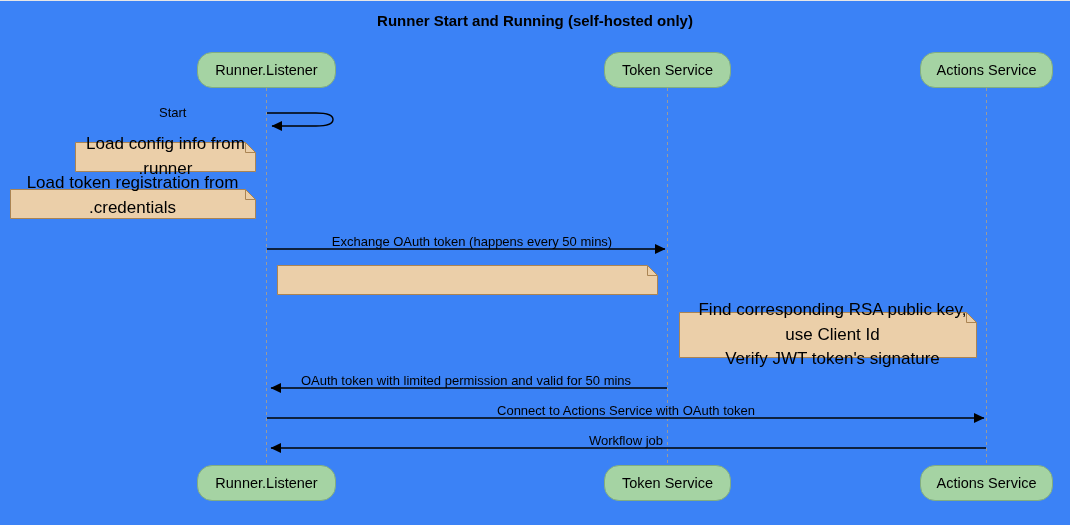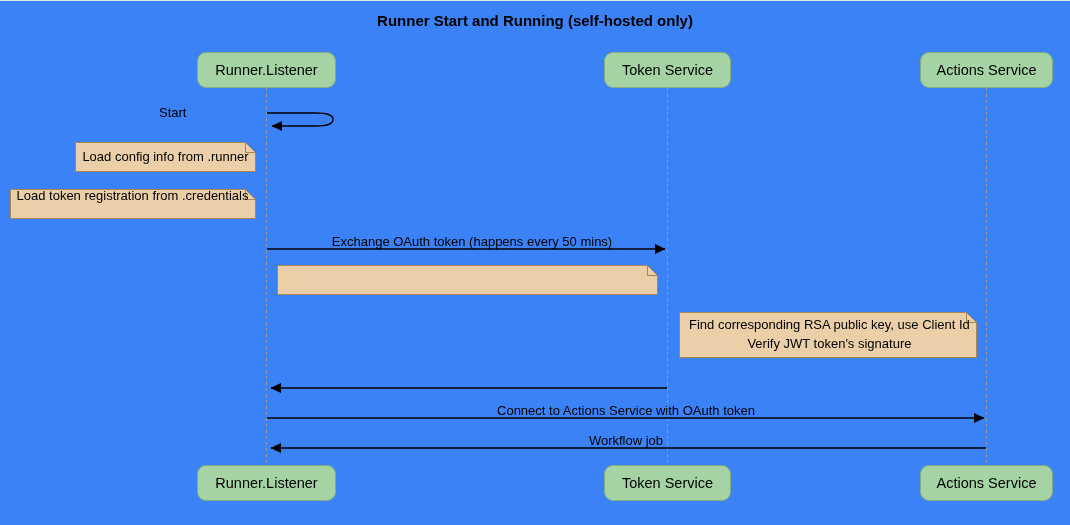--- a/index.html
+++ b/index.html
@@ -22,34 +22,34 @@
   }
   .layer{position:absolute;left:0;top:0;}
   .title{
     position:absolute;left:0;top:11px;width:1070px;
     text-align:center;font-size:15px;font-weight:bold;
   }
   .actor{
     position:absolute;height:36px;
     background:var(--actor-fill);
     border:1px solid var(--actor-border);
-    border-radius:9px;
+    border-radius:15px;
     display:flex;align-items:center;justify-content:center;
     font-size:14.5px;
     box-sizing:border-box;
   }
   .msg-label{
     position:absolute;font-size:13px;white-space:nowrap;
     transform:translateX(-50%);
   }
   .start-label{
     position:absolute;font-size:13px;white-space:nowrap;
   }
   .note-text{
-    position:absolute;font-size:13px;
+    position:absolute;font-size:17px;
     display:flex;align-items:center;justify-content:center;
     text-align:center;box-sizing:border-box;line-height:1.45;
   }
   .note-text.left{
     justify-content:flex-start;text-align:center;
     padding-left:10px;white-space:pre-line;
   }
 </style>
 </head>
 <body>
@@ -109,20 +109,21 @@
   </div>
   <div class="actor" style="left:604px;top:464px;width:127px;">
     <span>Token Service</span>
   </div>
   <div class="actor" style="left:920px;top:464px;width:133px;">
     <span>Actions Service</span>
   </div>
 
   <div class="start-label" style="left:159px;top:104px;width:100px;">Start</div>
   <div class="msg-label" style="left:466px;top:233px;padding-left:12px;">Exchange OAuth token (happens every 50 mins)</div>
+  <div class="msg-label" style="left:466px;top:372px;">OAuth token with limited permission and valid for 50 mins</div>
   <div class="msg-label" style="left:626px;top:402px;">Connect to Actions Service with OAuth token</div>
   <div class="msg-label" style="left:626px;top:432px;">Workflow job</div>
 
   <div class="note-text" style="left:75px;top:141px;width:181px;height:30px;">Load config info from .runner</div>
   <div class="note-text" style="left:10px;top:188px;width:245px;height:14px;">Load token registration from .credentials</div>
   <div class="note-text left" style="left:679px;top:311px;width:297px;height:46px;">Find corresponding RSA public key, use Client Id
 Verify JWT token's signature</div>
 
 </div>
 

